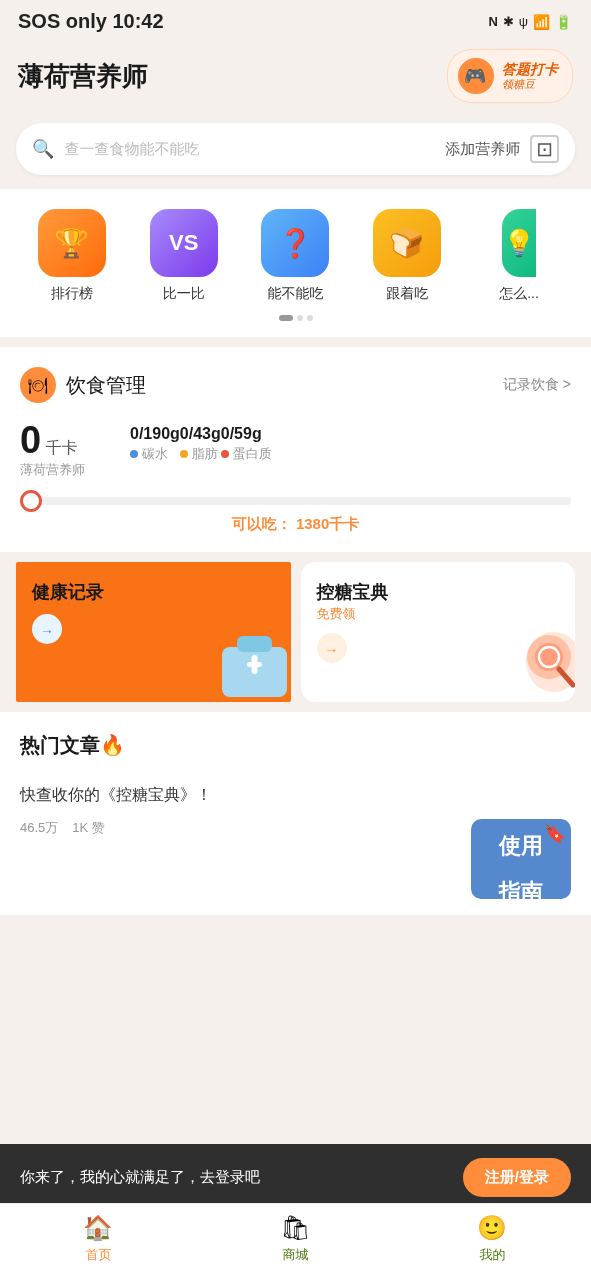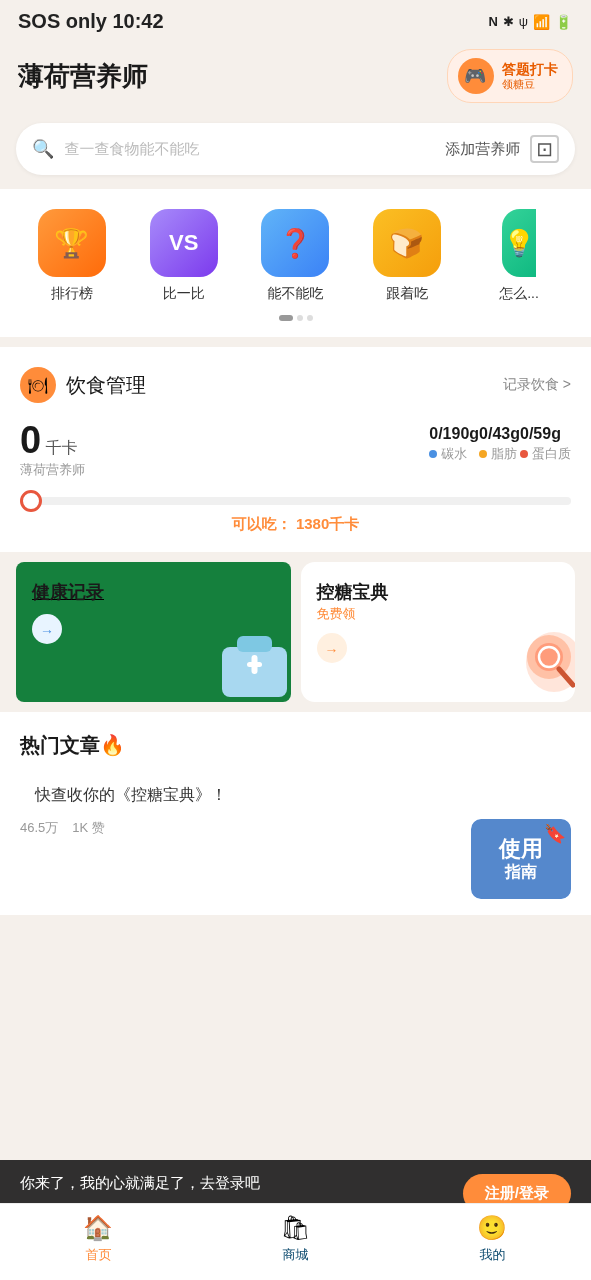--- a/index.html
+++ b/index.html
@@ -63,20 +63,21 @@
       border-radius: 50%;
       display: flex;
       align-items: center;
       justify-content: center;
       font-size: 18px;
     }
     .quiz-text {
       display: flex;
       flex-direction: column;
       line-height: 1.2;
+      font-style: italic;
     }
     .quiz-title {
       font-size: 14px;
       font-weight: 700;
       color: #e85c00;
     }
     .quiz-subtitle {
       font-size: 11px;
       color: #e85c00;
     }
@@ -231,21 +232,21 @@
       font-weight: 500;
     }
     .calorie-label {
       font-size: 13px;
       color: #999;
       margin-top: 2px;
     }
     .nutrition-items {
       display: flex;
       flex: 1;
-      justify-content: flex-end;
+      justify-content: flex-start;
       padding-top: 4px;
     }
     .nutrition-item {
       display: flex;
       flex-direction: column;
       align-items: flex-start;
     }
     .nutrition-value {
       font-size: 16px;
       font-weight: 600;
@@ -297,28 +298,27 @@
 
     
     .two-cards {
       display: flex;
       gap: 10px;
       margin: 0 0 10px;
       padding: 0 0;
     }
     .health-card {
       flex: 1;
-      background: #15803d;
-      border-radius: 8px;
+      background: #f97316;
+      border-radius: 2px;
       padding: 18px 16px;
       min-height: 140px;
       position: relative;
       overflow: hidden;
       margin-left: 16px;
-      text-decoration: underline;
     }
     .sugar-card {
       flex: 1;
       background: #fff;
       border-radius: 14px;
       padding: 18px 16px;
       min-height: 140px;
       position: relative;
       overflow: hidden;
       margin-right: 16px;
@@ -382,21 +382,20 @@
       font-size: 20px;
       font-weight: 700;
       color: #1a1a1a;
       margin-bottom: 24px;
     }
     .article-preview {
       font-size: 16px;
       color: #333;
       margin-bottom: 12px;
       line-height: 1.5;
-      margin-left: 15px;
     }
     .article-card {
       display: flex;
       gap: 12px;
       align-items: flex-start;
     }
     .article-thumbnail {
       width: 100px;
       height: 80px;
       border-radius: 10px;
@@ -409,36 +408,38 @@
       gap: 2px;
       overflow: hidden;
       position: relative;
     }
     .thumbnail-text {
       font-size: 22px;
       font-weight: 800;
       color: #2c5f9e;
       line-height: 1.1;
       text-align: left;
+      margin-top: 20px;
     }
     .article-meta {
       display: flex;
       gap: 14px;
       font-size: 13px;
       color: #999;
     }
 
     
     .login-bar {
       position: fixed;
-      bottom: 53px;
+      bottom: 69px;
       left: 0;
       width: 591px;
       background: rgba(30, 30, 30, 0.92);
       display: flex;
+      align-items: center;
       justify-content: space-between;
       padding: 14px 20px;
       z-index: 100;
     }
     .login-text {
       font-size: 15px;
       color: #fff;
     }
     .login-btn {
       background: #ff8c3a;
@@ -469,21 +470,21 @@
       flex-direction: column;
       align-items: center;
       gap: 4px;
       min-width: 80px;
     }
     .nav-tab-icon {
       font-size: 24px;
     }
     .nav-tab-label {
       font-size: 13px;
-      color: #0c4a6e;
+      color: #4d7c0f;
     }
     .nav-tab.active .nav-tab-label {
       color: #ff8c3a;
     }
     .nav-tab.active .nav-tab-icon {
       color: #ff8c3a;
     }
 
     
     .nav-icon-partial {
@@ -654,21 +655,21 @@
   <div class="article-card">
     <div style="flex:1;">
       <div class="article-meta">
         <span>46.5万</span>
         <span>1K 赞</span>
       </div>
     </div>
     <div class="article-thumbnail">
       <div style="background:#5588cc;width:100%;height:100%;display:flex;flex-direction:column;align-items:center;justify-content:center;border-radius:10px;gap:2px;">
         <span class="thumbnail-text" style="font-size:22px;font-weight:800;color:white;">使用</span>
-        <span class="thumbnail-text" style="font-size:16px;font-weight:800;color:white;">指南</span>
+        <span class="thumbnail-text" style="font-size:22px;font-weight:800;color:white;">指南</span>
         <span style="font-size:18px;position:absolute;top:4px;right:4px;">🔖</span>
       </div>
     </div>
   </div>
 </div>
 
 <div class="login-bar">
   <span class="login-text">你来了，我的心就满足了，去登录吧</span>
   <div class="login-btn">注册/登录</div>
 </div>

